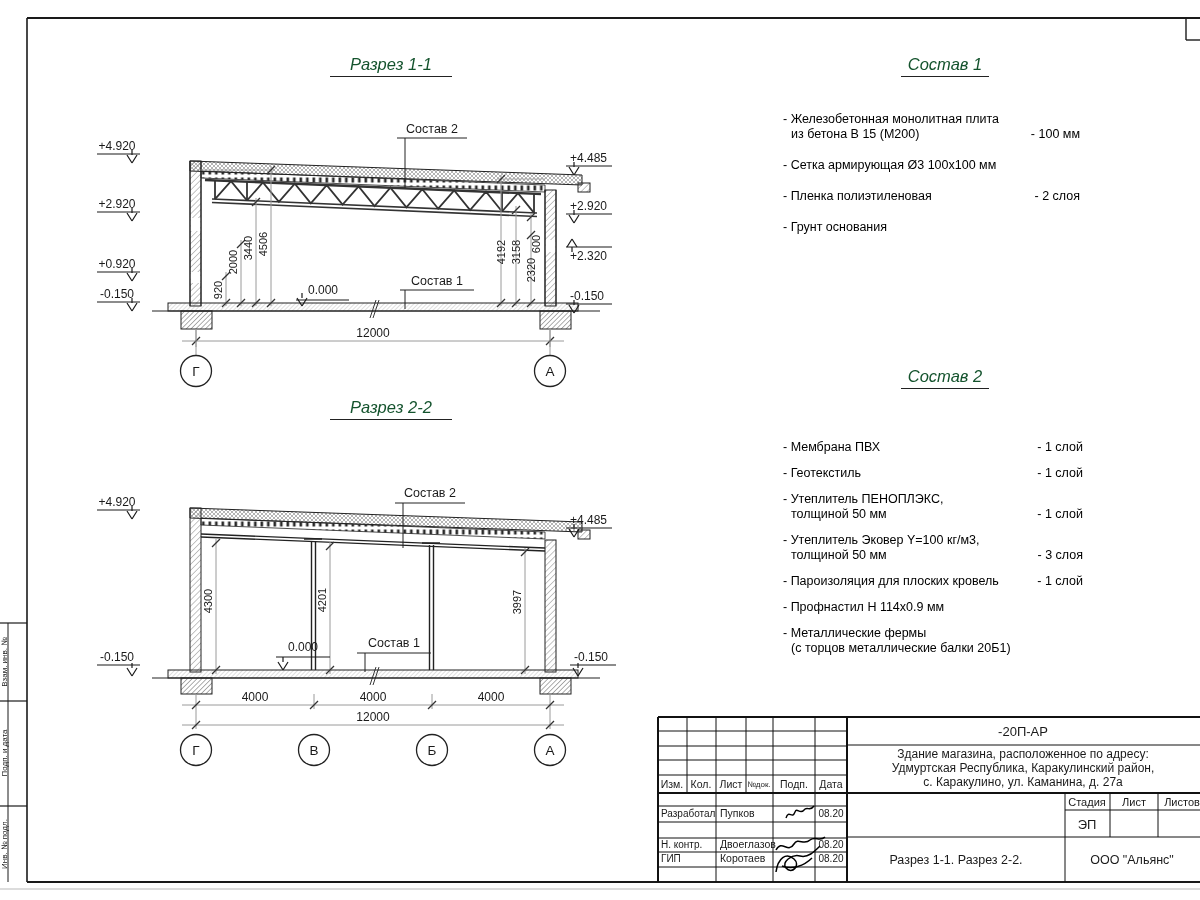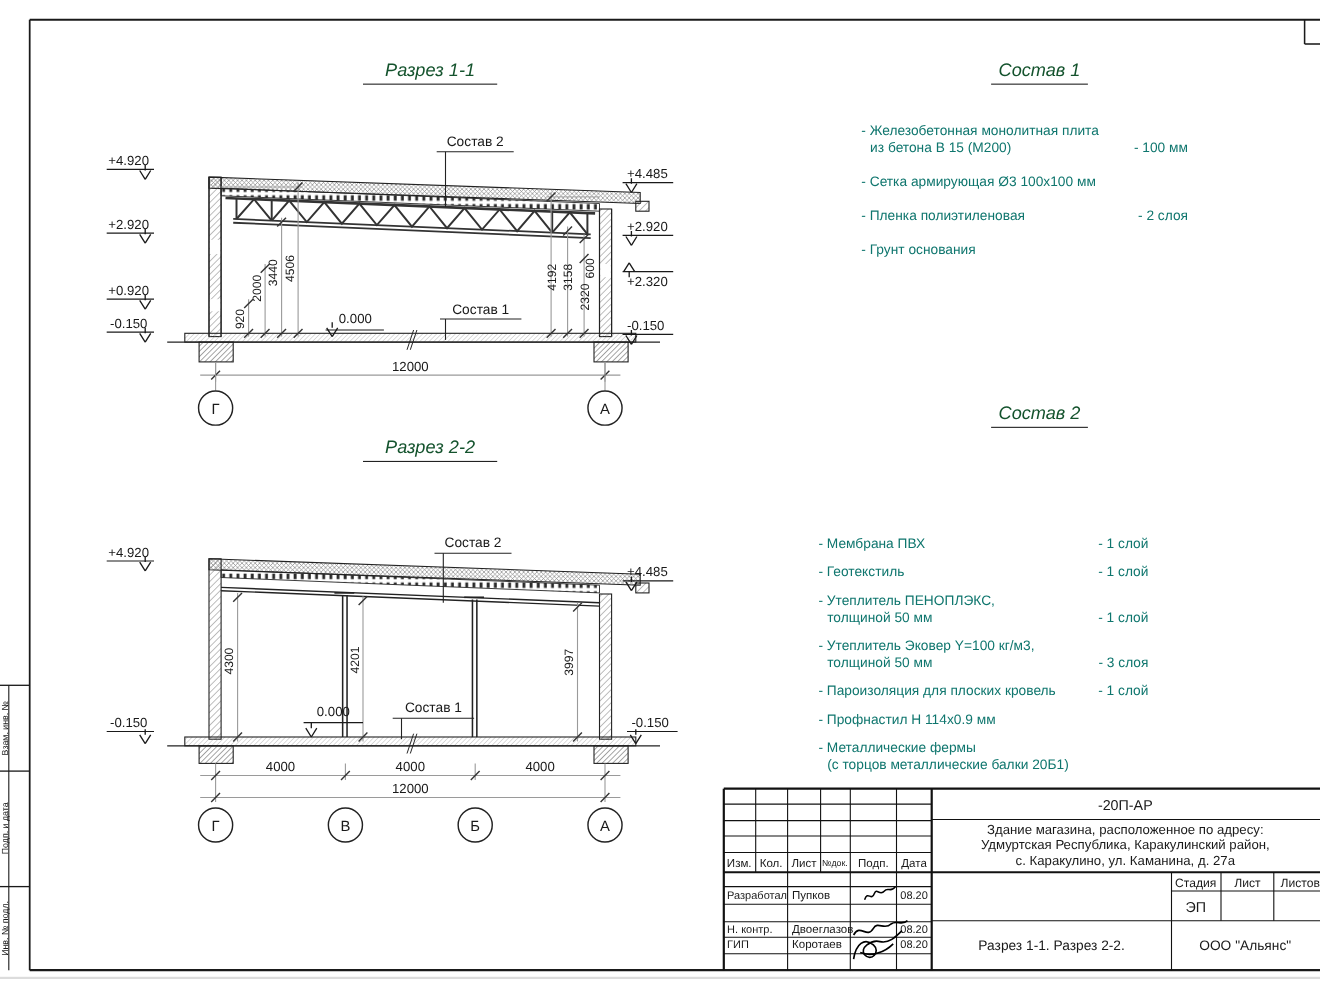--- a/index.html
+++ b/index.html
@@ -2,21 +2,21 @@
 <html><head>
 <meta charset="utf-8">
 <style>
   html,body{margin:0;padding:0;background:#fff;}
   #page{position:relative;width:1200px;height:900px;background:#ffffff;overflow:hidden;
         font-family:"Liberation Sans",sans-serif;color:#111;}
   svg{position:absolute;left:0;top:0;}
   svg text{font-family:"Liberation Sans",sans-serif;fill:#1a1a1a;}
   .h-title{position:absolute;font-style:italic;font-size:16.5px;text-align:center;
            color:#14532d;border-bottom:1.4px solid #222;padding-bottom:2px;}
-  .comp{position:absolute;font-size:12.5px;color:#0f766e;}
+  .comp{position:absolute;font-size:12.5px;color:#000000;}
   .comp-item{display:flex;justify-content:space-between;align-items:flex-end;}
   #c1-list .comp-item{margin-bottom:16px;}
   #c2-list .comp-item{margin-bottom:11px;}
   .comp-text span{display:block;line-height:15px;}
   .comp-text span.l2{padding-left:8px;}
   .comp-val{white-space:nowrap;line-height:15px;padding-left:6px;}
   .scanline{position:absolute;left:0;top:888px;width:1200px;height:2px;background:#dcdcdc;}
 </style>
 </head>
 <body>
@@ -420,21 +420,21 @@
   </div>
   <div class="comp-item">
     <div class="comp-text">
           <span>- Грунт основания</span>
           <span class="l2"></span>
         </div>
     <div class="comp-val"></div>
   </div>
 </div>
 
-<div class="comp" id="c2-list" style="left:744px;top:440px;width:300px;margin-top:47px;">
+<div class="comp" id="c2-list" style="left:783px;top:440px;width:300px;">
   <div class="comp-item">
     <div class="comp-text">
           <span>- Мембрана ПВХ</span>
           <span class="l2"></span>
         </div>
     <div class="comp-val">- 1 слой</div>
   </div>
   <div class="comp-item">
     <div class="comp-text">
           <span>- Геотекстиль</span>

